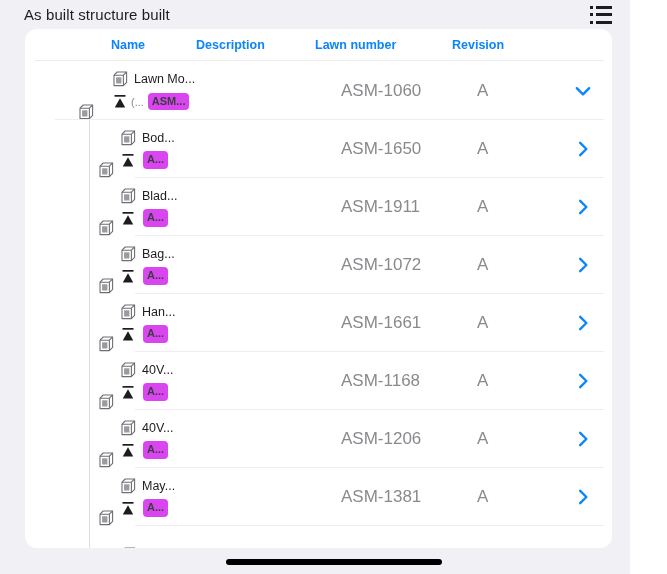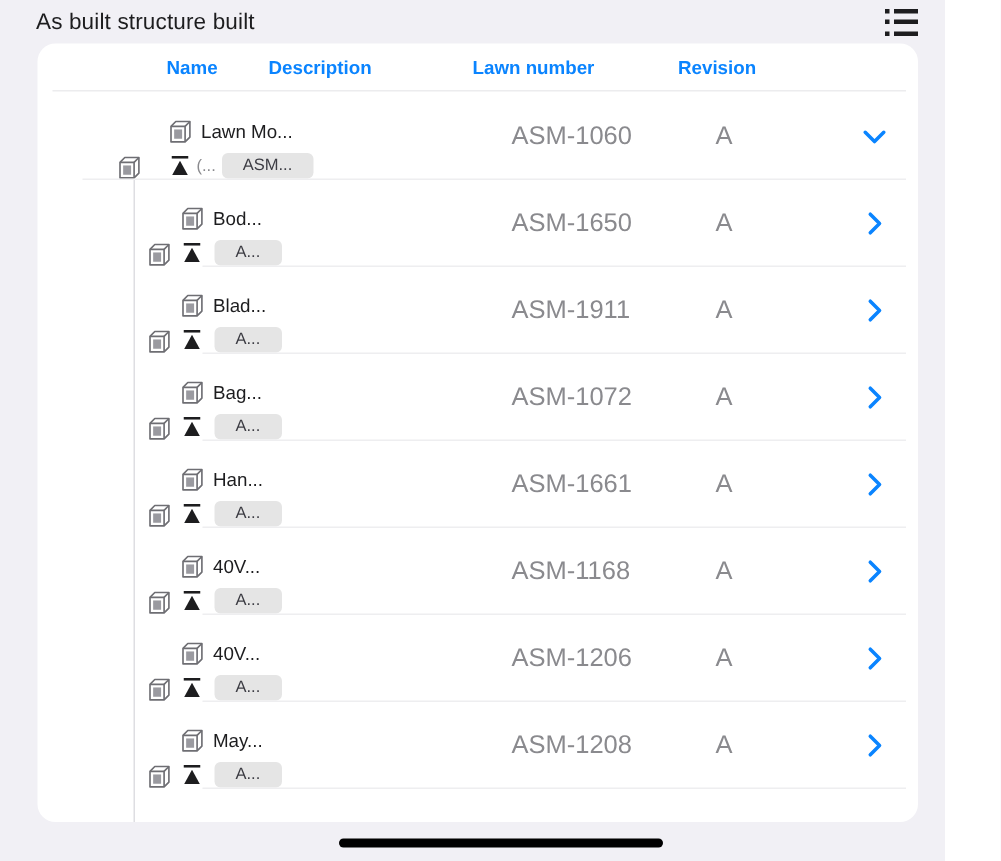--- a/index.html
+++ b/index.html
@@ -111,21 +111,21 @@
     height: 1px;
     background: #ececee;
   }
   .th {
     font-size: 12.5px;
     font-weight: bold;
     color: #0a84ff;
     white-space: nowrap;
   }
   .th-name        { position: absolute; left: 86px;  }
-  .th-description { position: absolute; left: 154px; }
+  .th-description { position: absolute; left: 171px; }
   .th-part        { position: absolute; left: 290px; }
   .th-revision    { position: absolute; left: 427px; }
 
   
   .rows {
     position: relative;
     height: 487px;
     overflow: hidden;
   }
 
@@ -169,21 +169,21 @@
   .row.root   .gutter-cube { left: 54px; }
   .row.child  .gutter-cube { left: 74px; }
 
   
   .name-cell {
     position: absolute;
     top: 0;
     bottom: 0;
     display: flex;
     flex-direction: column;
-    justify-content: flex-end;
+    justify-content: center;
     gap: 4px;
   }
   .row.root  .name-cell { left: 88px; }
   .row.child .name-cell { left: 96px; }
 
   .name-line {
     display: flex;
     align-items: center;
     gap: 6px;
     height: 18px;
@@ -200,27 +200,28 @@
     height: 19px;
   }
   .meta-text {
     font-size: 11px;
     color: #8a8a8e;
     white-space: nowrap;
   }
   .chip {
     display: inline-flex;
     align-items: center;
-    background: #e5e5e5;
+    background: #d946ef;
     border-radius: 4px;
-    padding: 2px 14px;
+    padding: 2px 4px;
     font-size: 11px;
     color: #3c3c43;
     white-space: nowrap;
     line-height: 1.25;
+    font-weight: bold;
   }
 
   
   .cube {
     position: relative;
     width: 15px;
     height: 16px;
     flex: 0 0 auto;
   }
   .cube svg { display: block; }
@@ -616,21 +617,21 @@
               <span class="flag">
                 <svg width="14" height="15" viewBox="0 0 14 15">
                   <rect x="1.5" y="1" width="11" height="1.7" fill="#1d1d1f"></rect>
                   <path d="M7 4.2 L12.2 13.6 L1.8 13.6 Z" fill="#1d1d1f"></path>
                 </svg>
               </span>
               <span class="meta-text"></span>
               <span class="chip">A...</span>
             </div>
           </div>
-          <span class="cell cell-part">ASM-1208</span>
+          <span class="cell cell-part">ASM-1381</span>
           <span class="cell cell-rev">A</span>
           <span class="chevron">
             <svg width="18" height="18" viewBox="0 0 16 16">
               <path d="M5.5 2.5 L11 8 L5.5 13.5" fill="none" stroke="#0a84ff" stroke-width="2.1" stroke-linecap="round" stroke-linejoin="round"></path>
             </svg>
           </span>
         </div>
         <div class="row child last-partial">
           <span class="tree-line"></span>
           <div class="name-cell">

